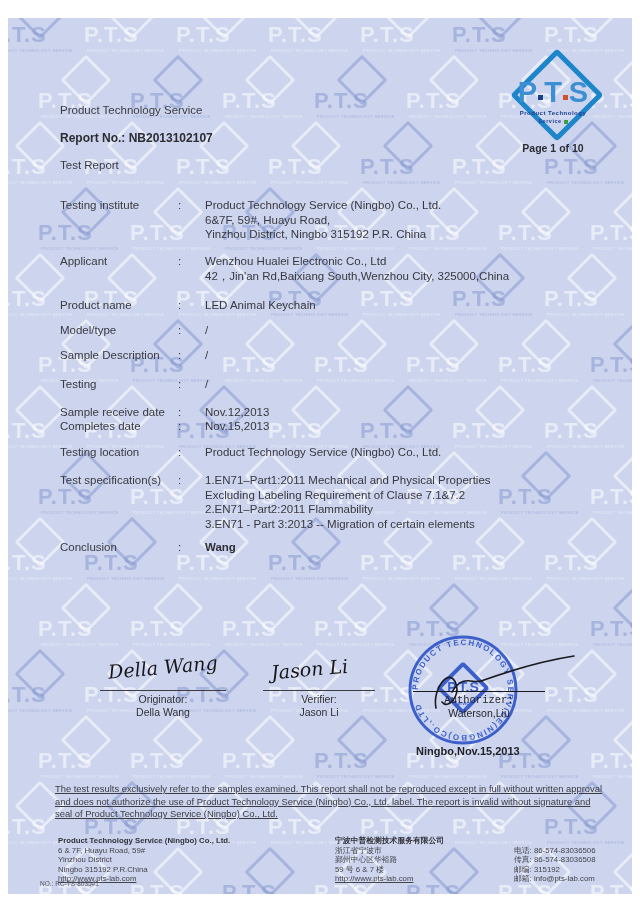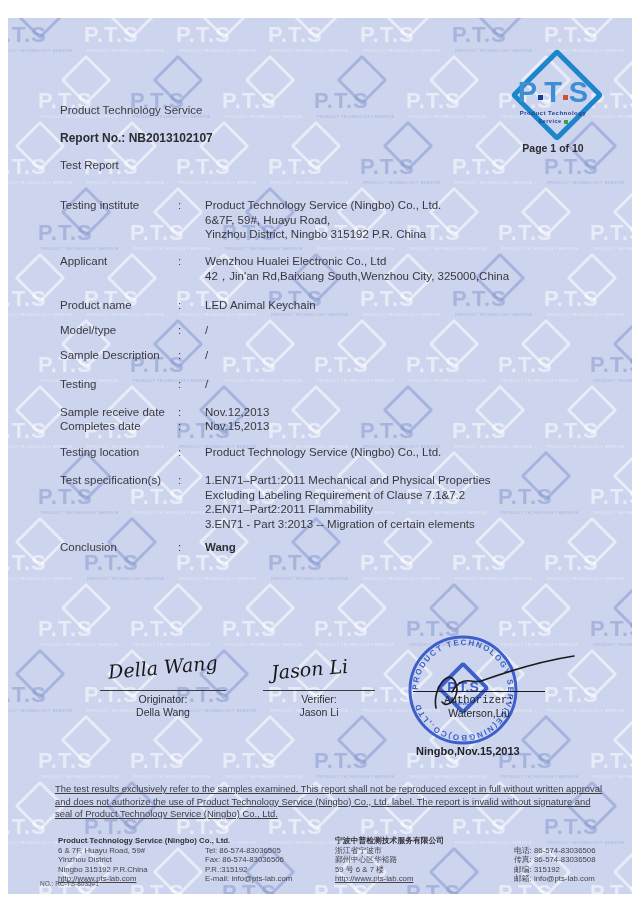--- a/index.html
+++ b/index.html
@@ -658,26 +658,20 @@
 
   <div class="disclaimer">The test results exclusively refer to the samples examined. This report shall not be reproduced except in full without written approval and does not authorize the use of Product Technology Service (Ningbo) Co., Ltd. label. The report is invalid without signature and seal of Product Technology Service (Ningbo) Co., Ltd.</div>
 
   <div class="foot-col" style="left:50px;top:818px;">
     <div class="foot-title">Product Technology Service (Ningbo) Co., Ltd.</div>
     <div class="foot-line">6 &amp; 7F, Huayu Road, 59#</div>
     <div class="foot-line">Yinzhou District</div>
     <div class="foot-line">Ningbo 315192  P.R.China</div>
     <div class="foot-link">http://www.pts-lab.com</div>
   </div>
-  <div class="foot-col" style="left:197px;top:827.5px;">
-    <div class="foot-line">Tel: 86-574-83036505</div>
-    <div class="foot-line">Fax: 86-574-83036506</div>
-    <div class="foot-line">P.R.:315192</div>
-    <div class="foot-line">E-mail: info@pts-lab.com</div>
-  </div>
   <div class="foot-col" style="left:327px;top:818px;">
     <div class="foot-title">宁波中普检测技术服务有限公司</div>
     <div class="foot-line">浙江省宁波市</div>
     <div class="foot-line">鄞州中心区华裕路</div>
     <div class="foot-line">59 号 6 &amp; 7 楼</div>
     <div class="foot-link">http://www.pts-lab.com</div>
   </div>
   <div class="foot-col" style="left:482px;top:827.5px;margin-left:24px;">
     <div class="foot-line">电话: 86-574-83036506</div>
     <div class="foot-line">传真: 86-574-83036508</div>

